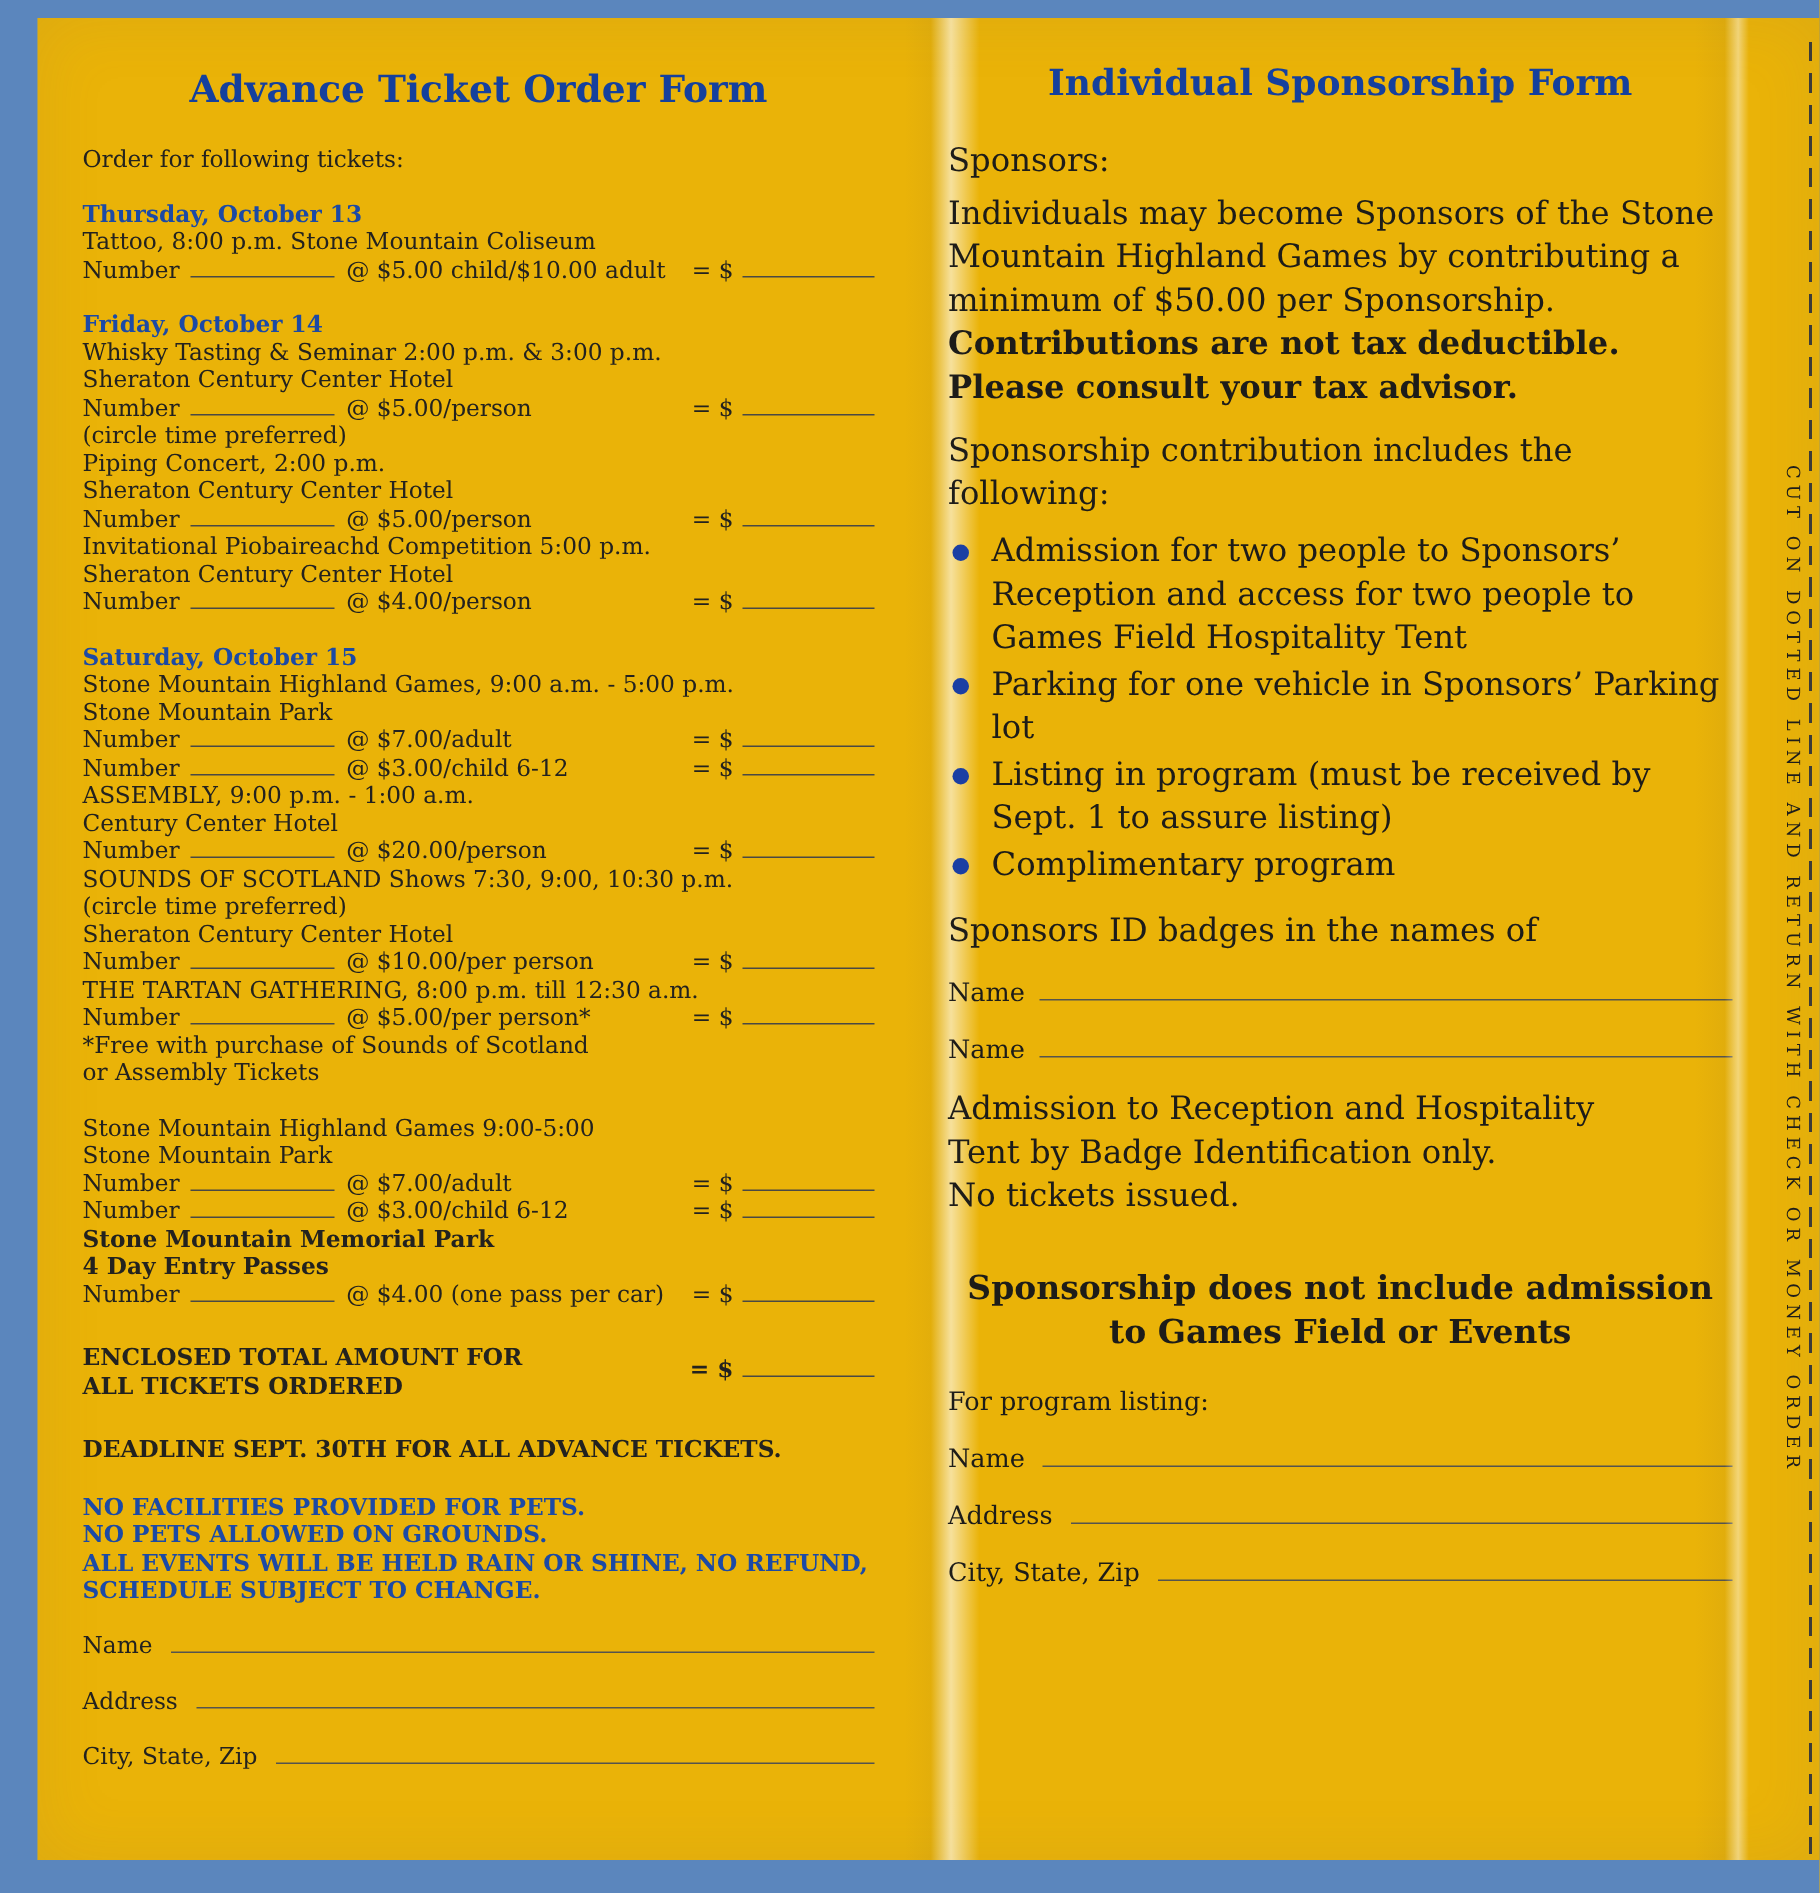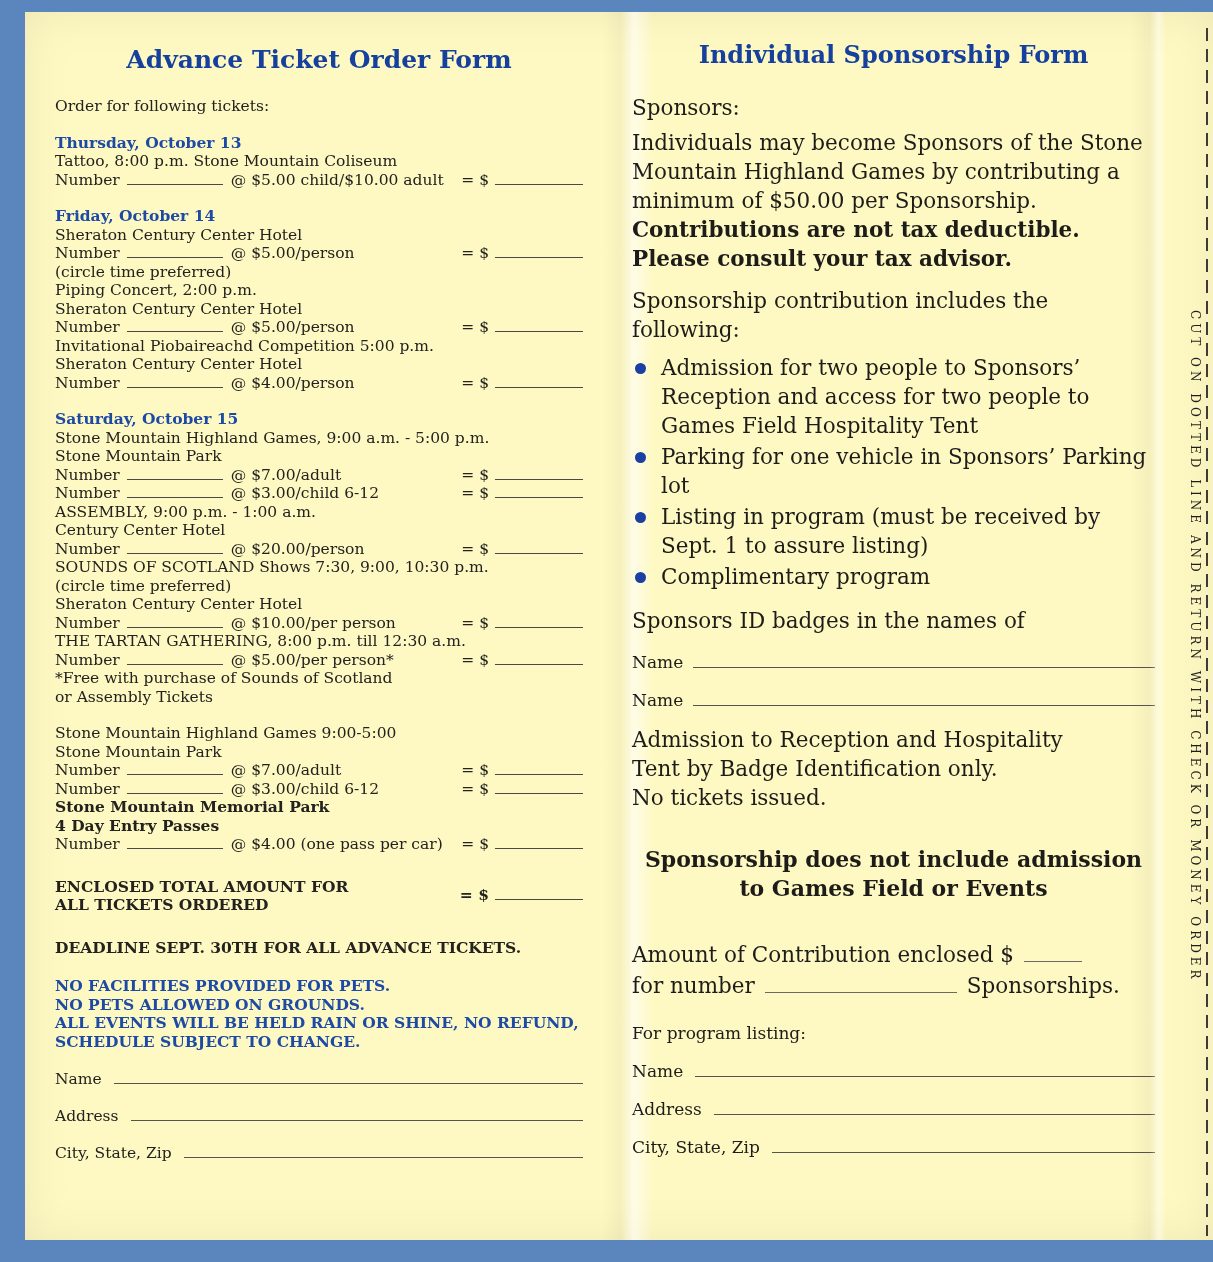--- a/index.html
+++ b/index.html
@@ -3,21 +3,21 @@
 <meta charset="utf-8">
 <style>
   html,body{margin:0;padding:0;}
   body{
     width:1213px;height:1262px;position:relative;overflow:hidden;
     background:#5b86bd;
     font-family:"DejaVu Serif","Liberation Serif",serif;
   }
   .paper{
     position:absolute;left:25px;top:12px;right:0;bottom:22px;
-    background:#fef9c3;
+    background:#eab308;
     box-shadow:inset 0 0 45px rgba(120,110,90,.12);
   }
   
   .paper::before{
     content:"";position:absolute;left:578px;top:0;bottom:0;width:50px;pointer-events:none;
     background:linear-gradient(90deg,rgba(0,0,0,0) 0%,rgba(90,80,60,.05) 35%,rgba(255,255,255,.6) 62%,rgba(0,0,0,0) 100%);
   }
   
   .paper::after{
     content:"";position:absolute;left:1105px;top:0;bottom:0;width:36px;pointer-events:none;
@@ -114,20 +114,21 @@
           <span>@ $5.00 child/$10.00 adult</span>
         <span class="eqg">
             <span class="eq">= $</span>
             <span class="blank amt"></span>
           </span>
       </div>
     </div>
 
     <div class="section">
       <div class="sec-h">Friday, October 14</div>
+      <div class="trow">Whisky Tasting &amp; Seminar 2:00 p.m. &amp; 3:00 p.m.</div>
       <div class="trow">Sheraton Century Center Hotel</div>
       <div class="orow">
         <span>Number</span>
           <span class="blank num"></span>
           <span>@ $5.00/person</span>
         <span class="eqg">
             <span class="eq">= $</span>
             <span class="blank amt"></span>
           </span>
       </div>
@@ -323,31 +324,20 @@
     </div>
 
     <div class="admission">
       <div>Admission to Reception and Hospitality</div>
       <div>Tent by Badge Identification only.</div>
       <div>No tickets issued.</div>
     </div>
 
     <div class="exclusion">Sponsorship does not include admission to Games Field or Events</div>
 
-    <div class="amount">
-      <div class="amt-l1">
-        <span>Amount of Contribution enclosed $</span>
-          <span class="blank"></span>
-      </div>
-      <div class="amt-l2">
-        <span>for number</span>
-          <span class="blank"></span>
-          <span>Sponsorships.</span>
-      </div>
-    </div>
 
     <div class="listing">For program listing:</div>
 
     <div class="fieldrow">
       <span class="fl">Name</span>
         <span class="fline"></span>
     </div>
     <div class="fieldrow">
       <span class="fl">Address</span>
         <span class="fline"></span>

